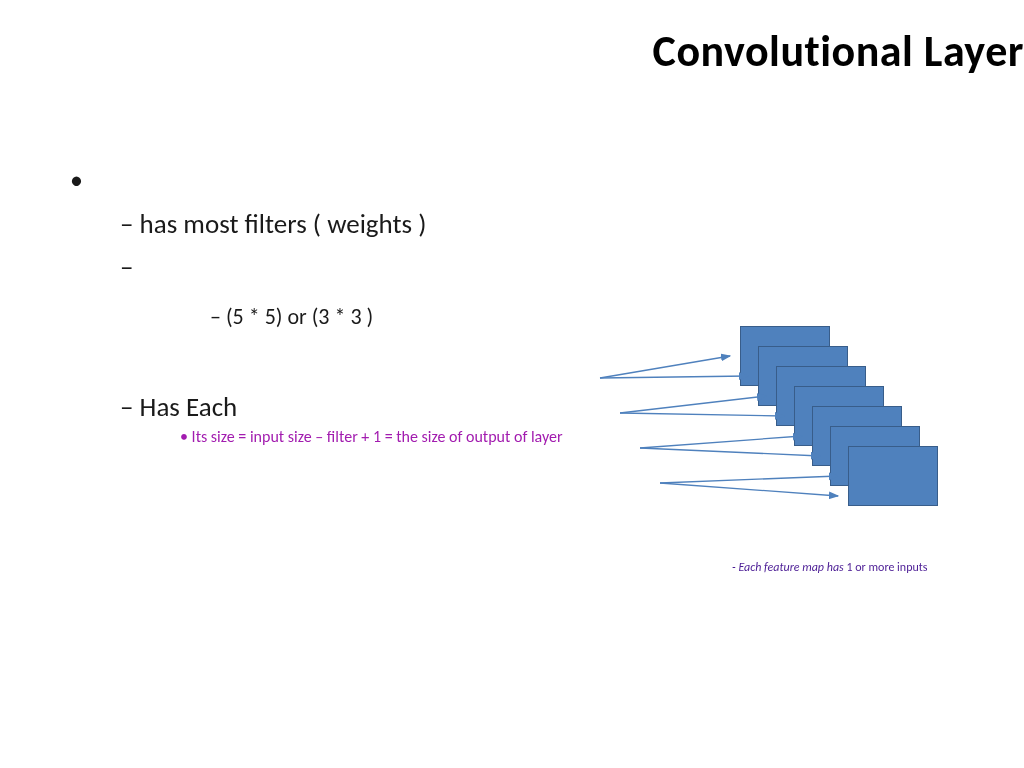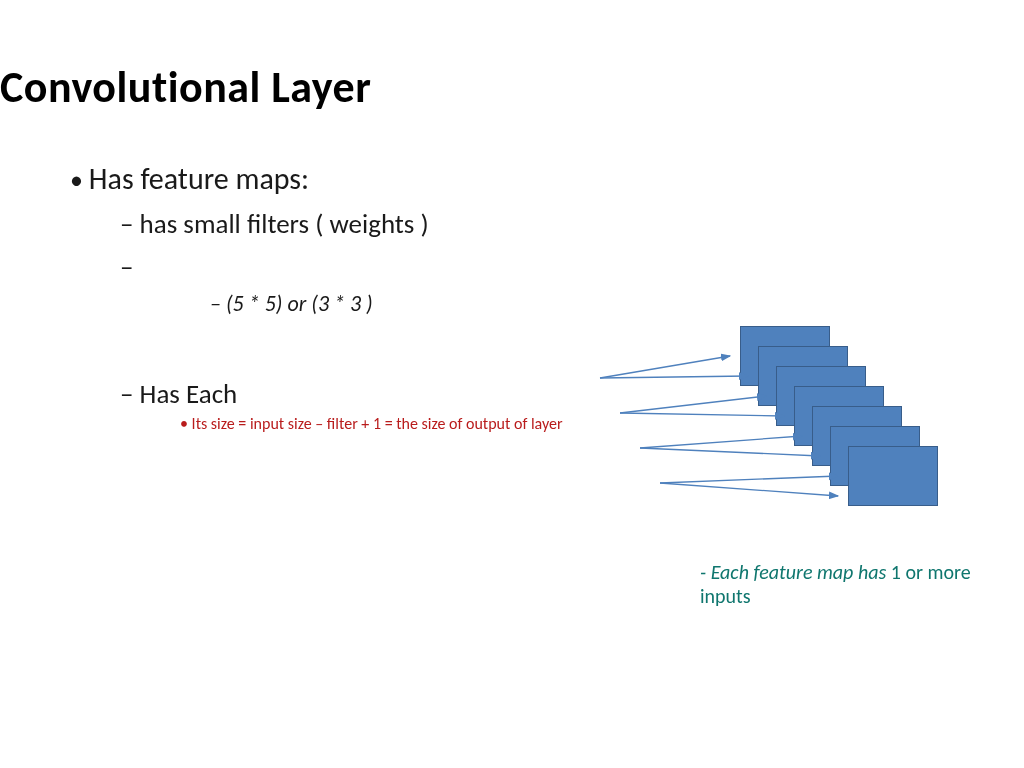--- a/index.html
+++ b/index.html
@@ -6,84 +6,83 @@
     body {
       width: 1024px;
       height: 768px;
       background: #ffffff;
       font-family: Calibri, "Segoe UI", Arial, sans-serif;
       color: #1a1a1a;
       position: relative;
       overflow: hidden;
     }
     .title {
-      text-align: left;
+      text-align: right;
       font-size: 44px;
       font-weight: 700;
       color: #000;
-      margin-top: 60px;
+      margin-top: 24px;
       letter-spacing: 0.5px;
     }
     .content {
       position: absolute;
       top: 160px;
       left: 70px;
       right: 40px;
     }
     ul { list-style: none; }
     .lvl1 > li::before { content: "• "; font-size: 26px; }
     .lvl1 > li { font-size: 30px; margin-bottom: 14px; }
     .lvl2 { margin-left: 50px; margin-top: 10px; }
     .lvl2 > li::before { content: "– "; }
     .lvl2 > li { font-size: 27px; margin-bottom: 10px; }
-    .lvl3 { margin-left: 90px; margin-top: 7px; font-style: italic; }
+    .lvl3 { margin-left: 90px; margin-top: 20px; }
     .lvl3 > li::before { content: "– "; }
     .lvl3 > li { font-size: 22px; margin-bottom: 6px; }
     .lvl2b { margin-left: 50px; margin-top: 60px; }
     .lvl2b > li::before { content: "– "; }
     .lvl2b > li { font-size: 27px; margin-bottom: 6px; }
     .lvl4 { margin-left: 60px; margin-top: 4px; }
     .lvl4 > li::before { content: "• "; }
-    .lvl4 > li { font-size: 16px; margin-bottom: 12px; color:#b91c1c; }
+    .lvl4 > li { font-size: 16px; margin-bottom: 12px; color:#a21caf; }
     .diagram {
       position: absolute;
       top: 318px;
       left: 590px;
       width: 400px;
       height: 220px;
     }
     .feature-map {
       position: absolute;
       width: 90px;
       height: 60px;
       background: #4f81bd;
       border: 1.5px solid #385d8a;
     }
     .caption {
       position: absolute;
       top: 560px;
-      left: 700px;
-      font-size: 20px;
-      color: #0f766e;
+      left: 732px;
+      font-size: 12px;
+      color: #4c1d95;
     }
     .caption .dash { font-style: italic; }
     .caption .ital { font-style: italic; }
   </style>
 </head>
 <body>
 
 <h1 class="title">Convolutional Layer</h1>
 
 <div class="content">
   <ul class="lvl1">
     <li>
-      <span>Has feature maps:</span>
       <ul class="lvl2">
         <li>
-          <span>has small filters ( weights )</span>
+          <span>has most filters ( weights )</span>
         </li>
         <li>
           <ul class="lvl3">
             <li>
               <span>(5 * 5) or (3 * 3 )</span>
             </li>
           </ul>
         </li>
       </ul>
       <ul class="lvl2b">

